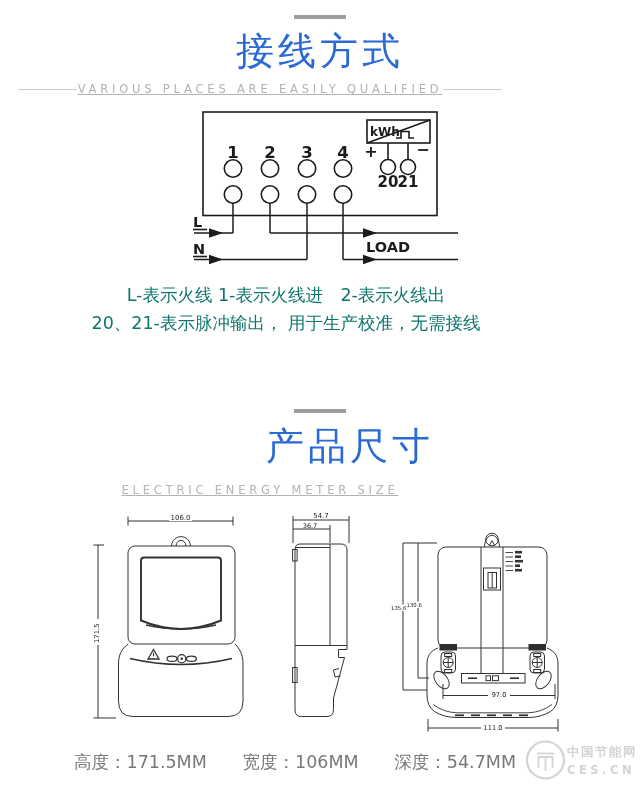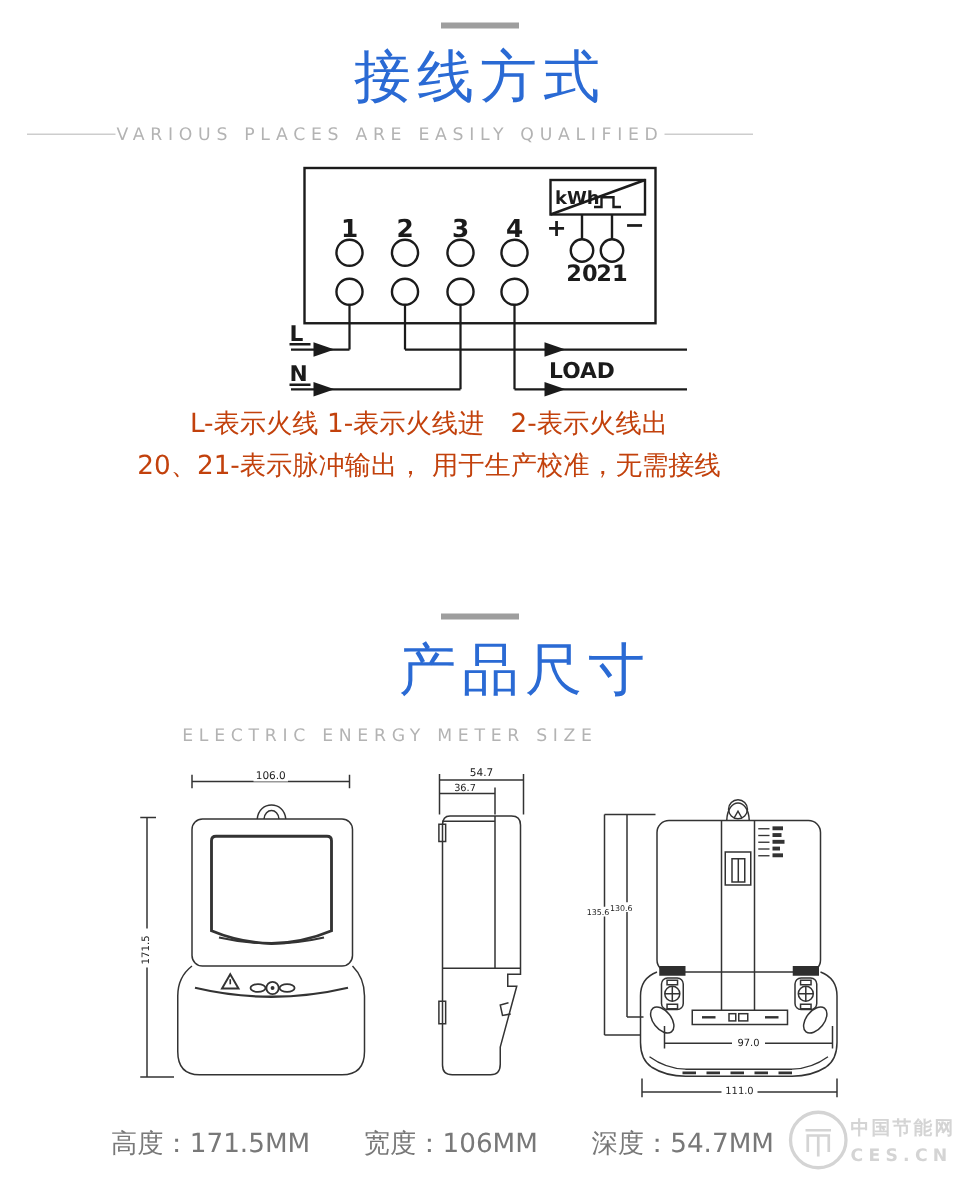--- a/index.html
+++ b/index.html
@@ -6,23 +6,23 @@
   .page{position:relative;width:640px;height:785px;background:#fff;overflow:hidden;
         font-family:"DejaVu Sans","Liberation Sans",sans-serif;}
   .abs{position:absolute;}
   
   .hdr{left:0;width:520px;text-align:center;}
   .hdr-bar{position:absolute;left:294px;width:52px;height:3.5px;background:#9e9e9e;}
   .hdr-title{position:absolute;left:0;width:640px;text-align:center;
              font-size:38px;letter-spacing:4px;color:#2a6ad4;font-weight:400;white-space:nowrap;}
   .sub-row{position:absolute;left:18px;right:18px;display:flex;align-items:center;}
   .sub-line{flex:1;height:1px;background:#cdcdcd;}
-  .sub-text{margin:0 1px;font-size:11.5px;letter-spacing:3.8px;color:#b3b3b3;white-space:nowrap;}
+  .sub-text{margin:0 1px;font-size:11.5px;letter-spacing:3.8px;color:#b3b3b3;white-space:nowrap;text-decoration:underline;}
   
-  .notes{left:0;top:270px;width:572px;text-align:center;color:#c2410c;
+  .notes{left:0;top:282px;width:572px;text-align:center;color:#0f766e;
          font-size:17.5px;line-height:27.5px;}
   
   .sizes{left:74px;top:750px;width:442px;display:flex;justify-content:space-between;
          font-size:17.5px;color:#787878;white-space:nowrap;}
   svg text{font-family:"DejaVu Sans","Liberation Sans",sans-serif;}
   .wm{left:525px;top:735px;}
 </style>
 </head>
 <body>
 

